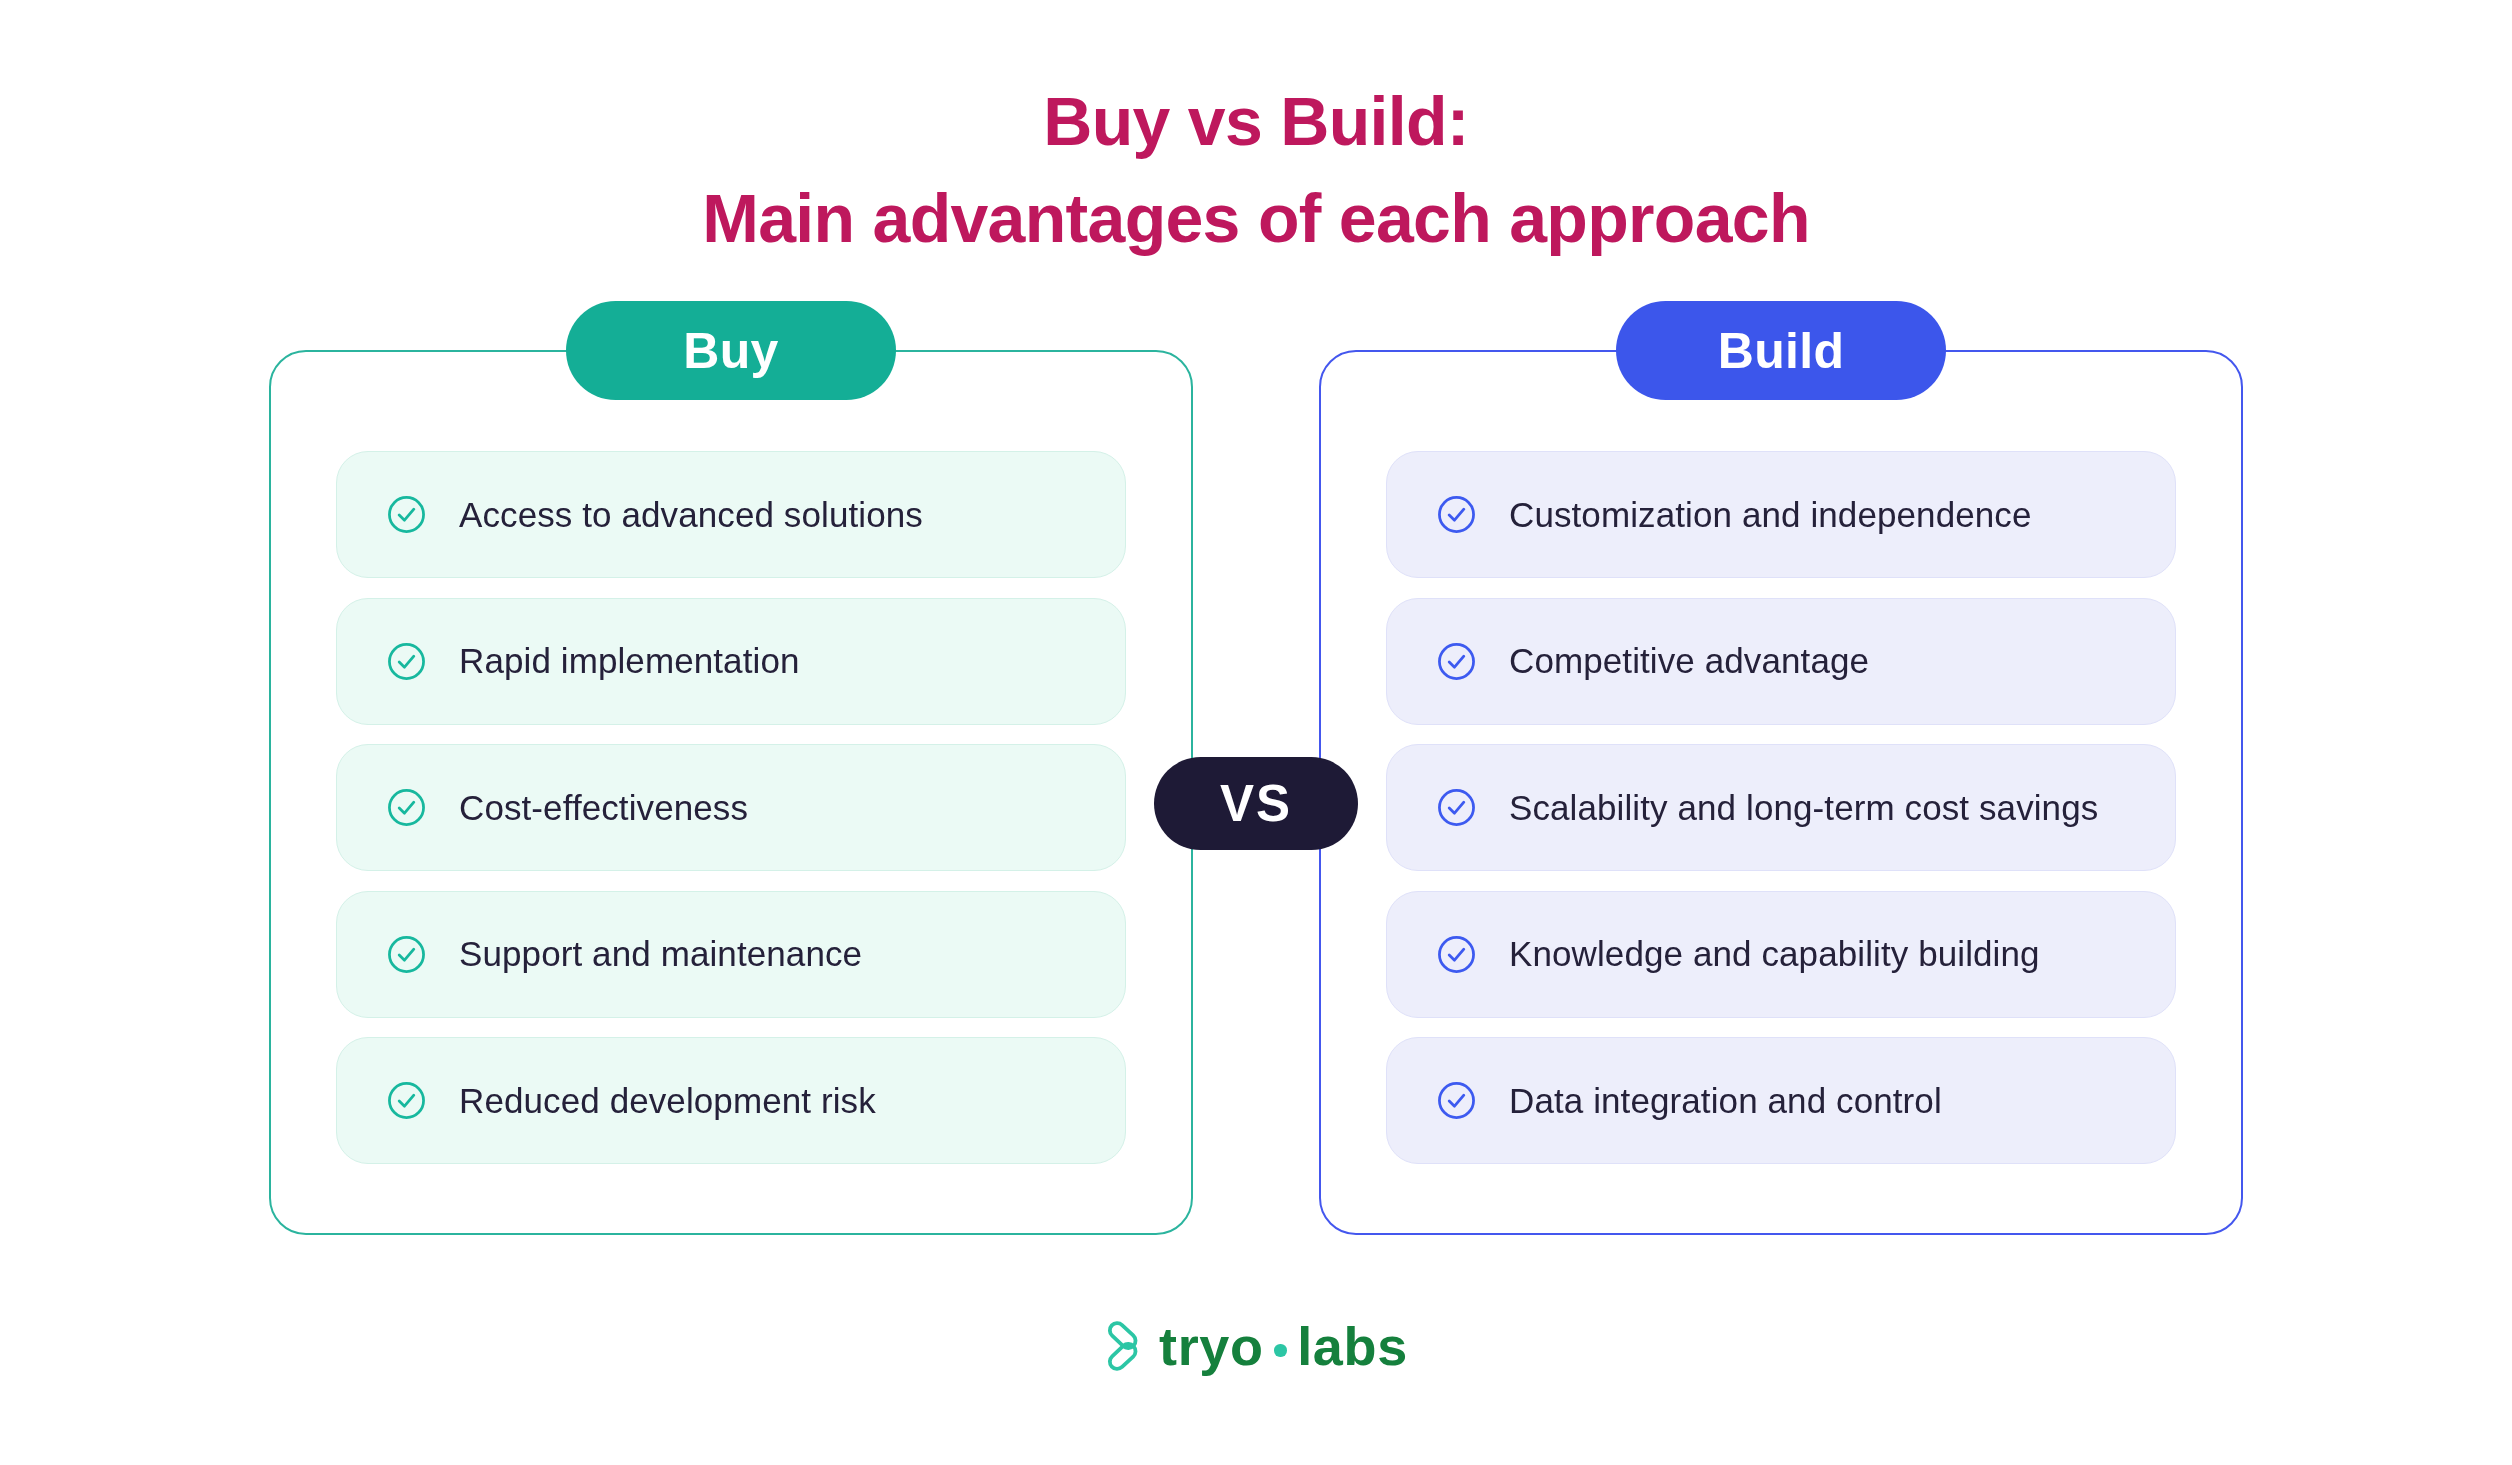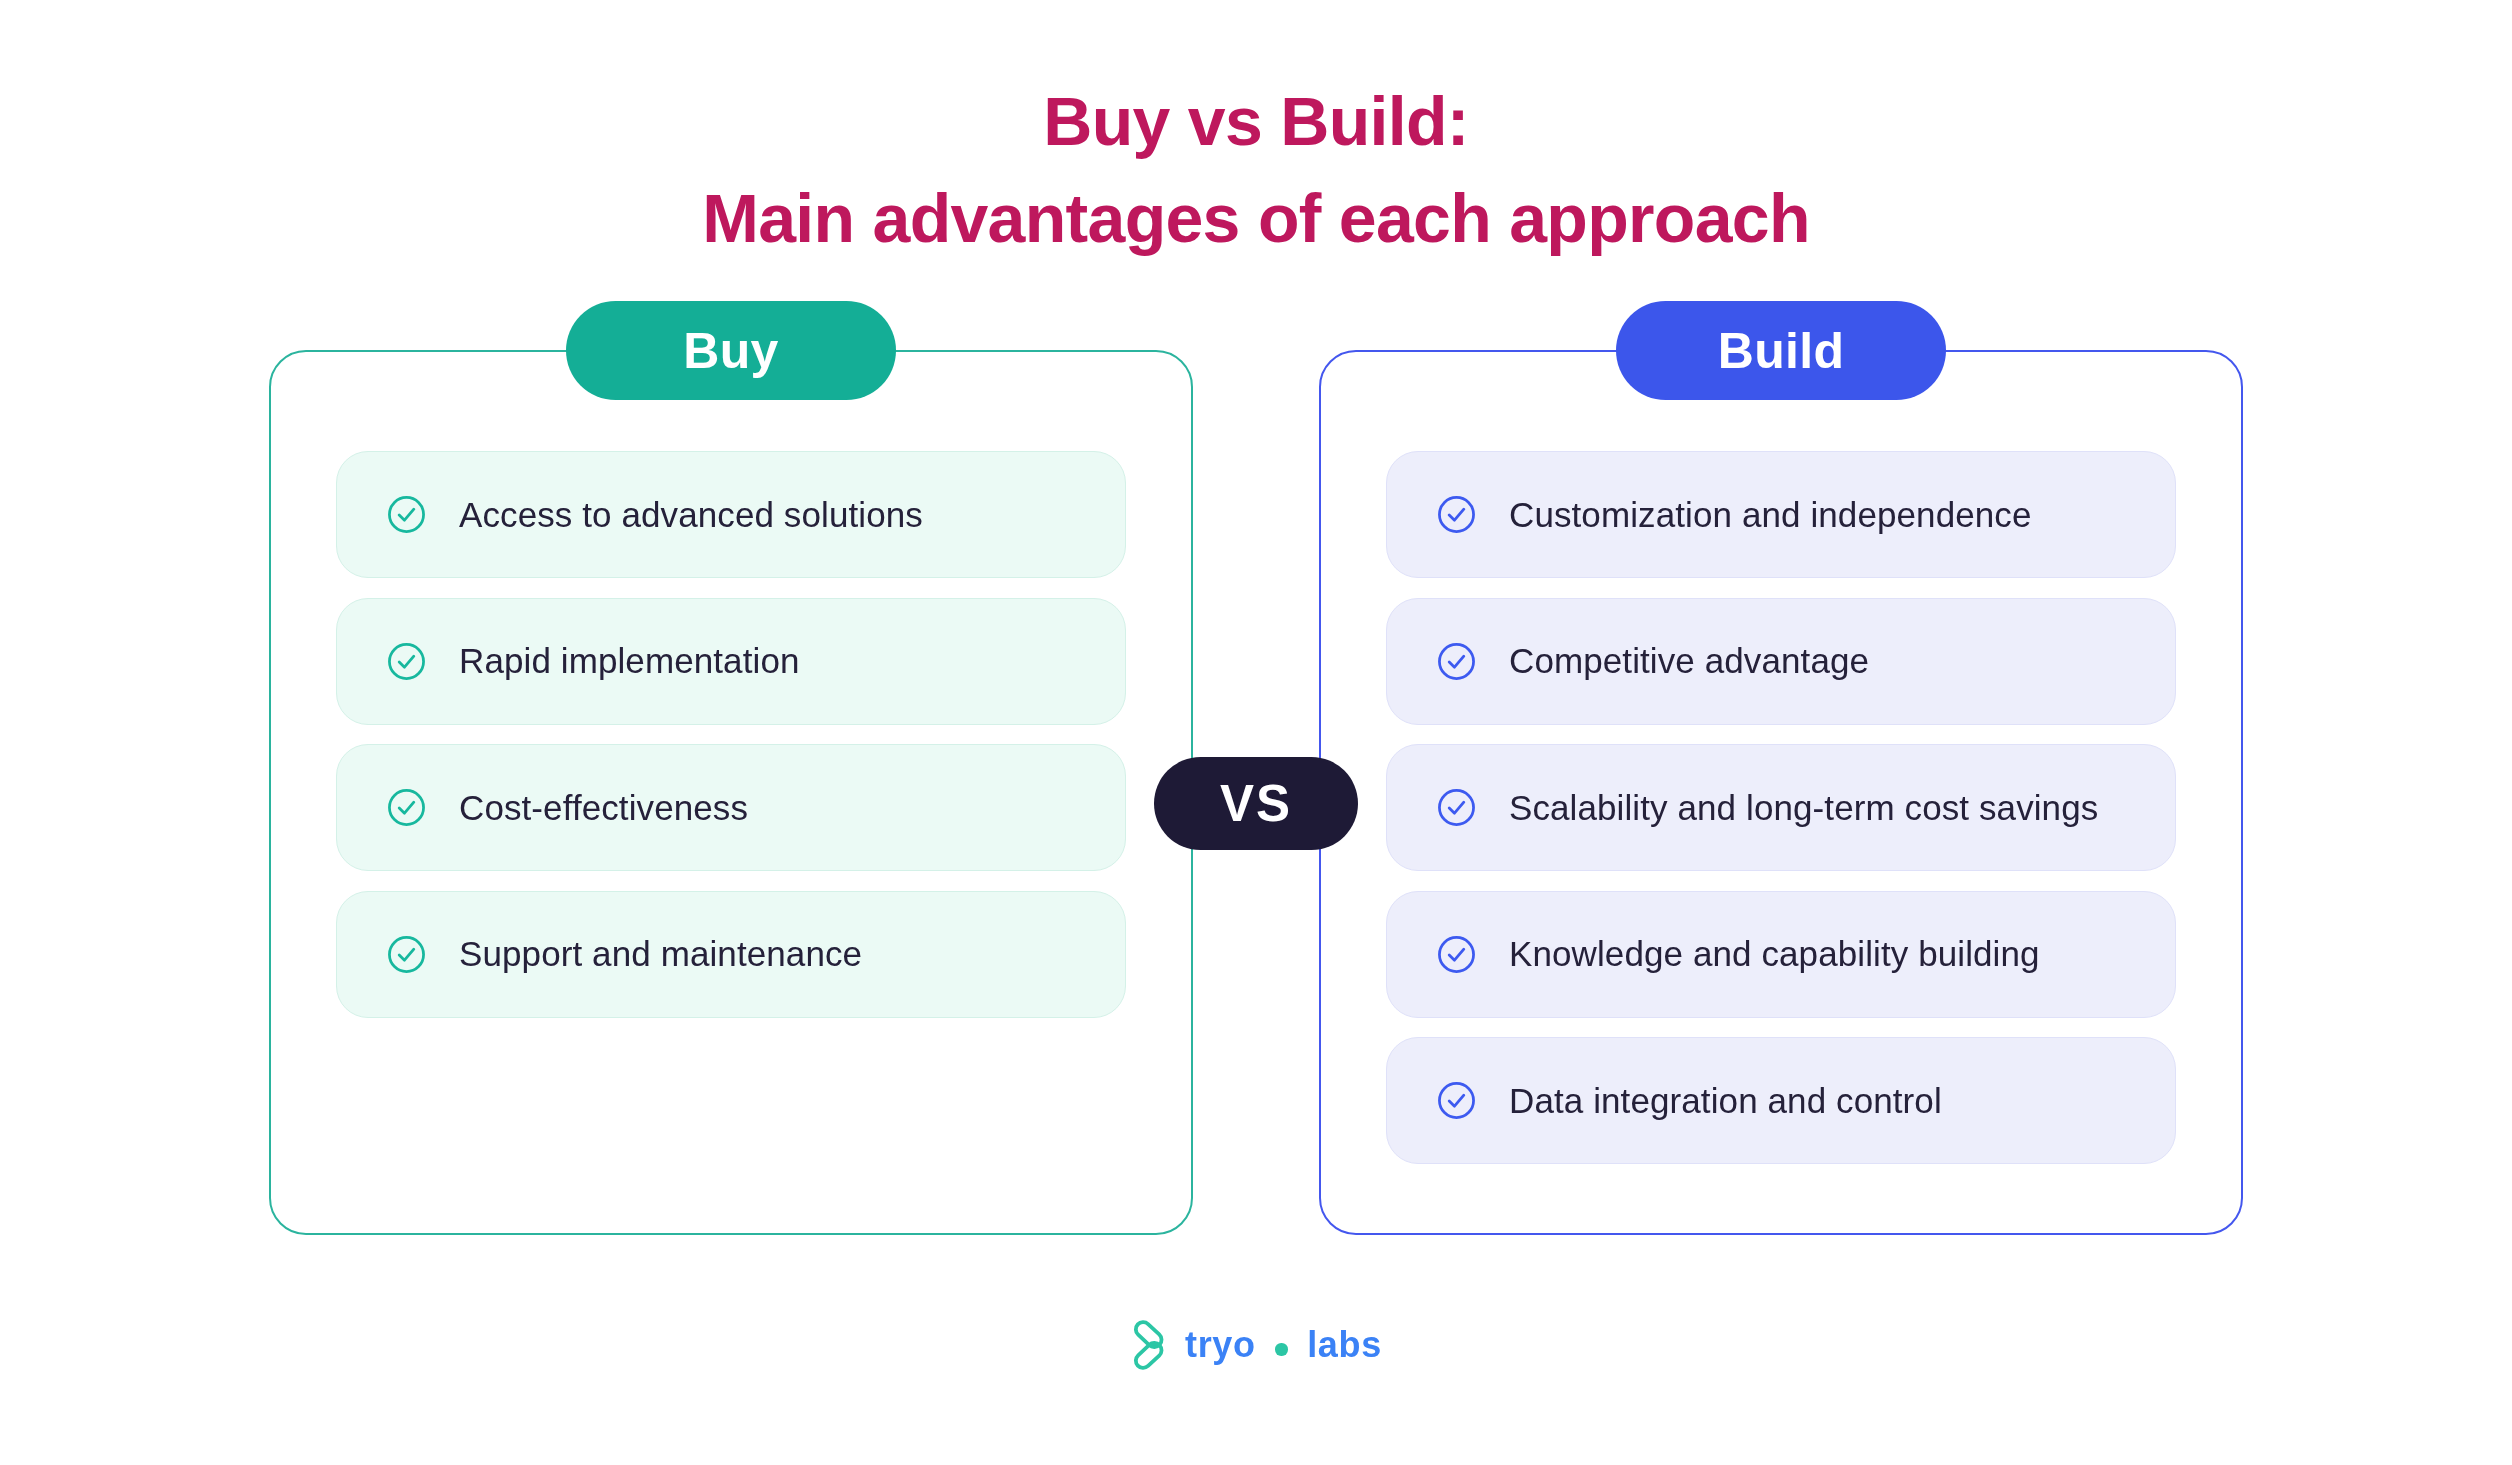--- a/index.html
+++ b/index.html
@@ -111,27 +111,26 @@
   
   .footer {
     margin-top:80px;
     display:flex;
     align-items:center;
     justify-content:center;
   }
   .logo-icon { width:38px; height:60px; margin-right:17px; display:block; }
   .logo-icon svg { width:100%; height:100%; display:block; }
   .logo-text {
-    font-size:36px;
+    font-size:54px;
     font-weight:bold;
     letter-spacing:0.7px;
-    color:#3b82f6;
-    display:flex;
-    align-items:center;
-    gap:9px;
+    color:#15803d;
+    display:flex;
+    align-items:center;
   }
   .logo-dot {
     width:12.4px; height:12.4px;
     border-radius:50%;
     background:#2CC6A5;
     display:inline-block;
     margin:9.2px 10.5px 0;
   }
 </style>
 </head>
@@ -183,20 +182,29 @@
         <div class="item">
           <span class="check-icon">
             <svg viewBox="0 0 48 48" fill="none" stroke="currentColor" stroke-width="3.4">
               <circle cx="24" cy="24" r="21"></circle>
               <path d="M15 24.5 L21.5 31 L33 17.5" stroke-linecap="round" stroke-linejoin="round"></path>
             </svg>
           </span>
           <span class="item-label">Support and maintenance</span>
         </div>
 
+        <div class="item">
+          <span class="check-icon">
+            <svg viewBox="0 0 48 48" fill="none" stroke="currentColor" stroke-width="3.4">
+              <circle cx="24" cy="24" r="21"></circle>
+              <path d="M15 24.5 L21.5 31 L33 17.5" stroke-linecap="round" stroke-linejoin="round"></path>
+            </svg>
+          </span>
+          <span class="item-label">Reduced development risk</span>
+        </div>
 
       </div>
     </section>
 
     <div class="vs-badge">VS</div>
 
     <section class="card card-build">
       <div class="pill pill-build">Build</div>
       <div class="items">
 

